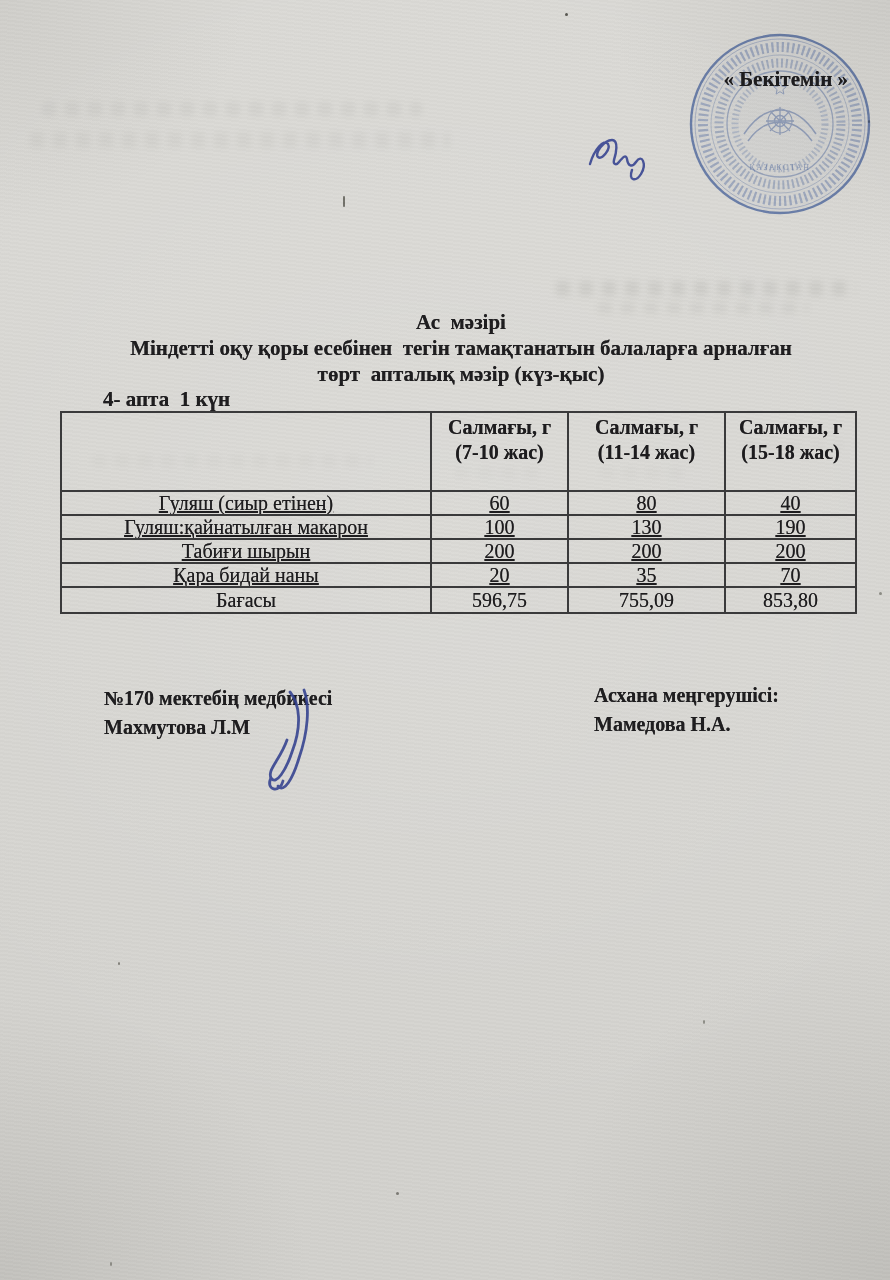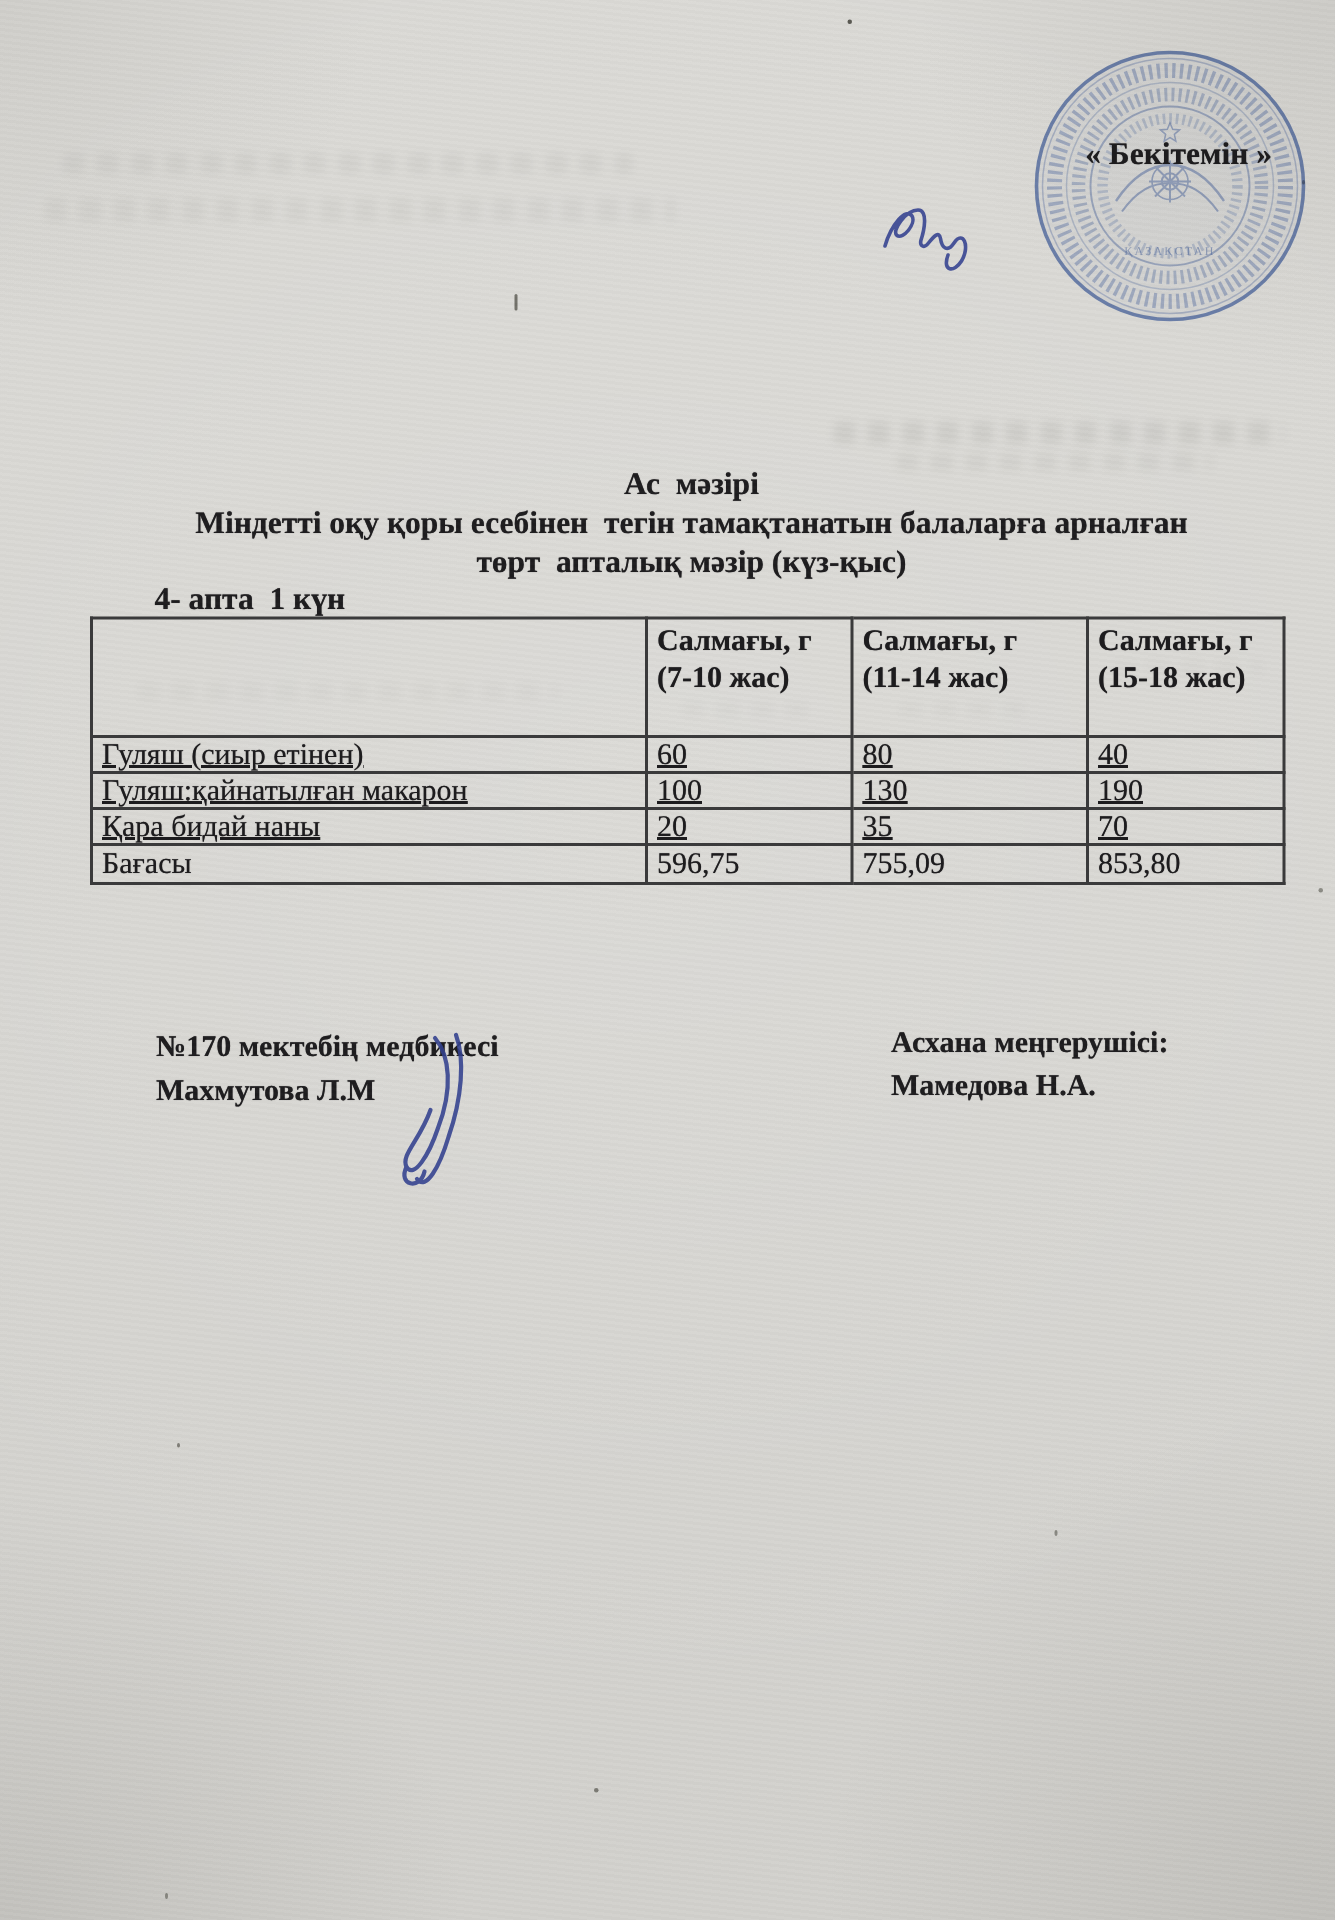--- a/index.html
+++ b/index.html
@@ -13,31 +13,31 @@
       radial-gradient(45% 28% at 100% 0%, rgba(90,88,82,0.10), rgba(0,0,0,0) 70%),
       radial-gradient(40% 25% at 0% 0%, rgba(90,88,82,0.08), rgba(0,0,0,0) 70%),
       linear-gradient(180deg,#dad9d5 0%,#d7d6d2 50%,#d2d1cd 100%);
   }
   .page::after{content:"";position:absolute;inset:0;pointer-events:none;
     background:repeating-linear-gradient(7deg, rgba(255,255,255,0.014) 0 2px, rgba(0,0,0,0.014) 2px 4px);}
   .txt{position:absolute;}
   .scan{text-shadow:0 0 .5px rgba(29,28,30,.75);}
   .pre{white-space:pre;}
   
-  .approval{top:89px;right:42px;text-align:right;font-size:21px;font-weight:700;line-height:26px;z-index:3;}
+  .approval{top:66px;right:42px;text-align:right;font-size:21px;font-weight:700;line-height:26px;z-index:3;}
   
   .stamp{position:absolute;left:680px;top:24px;z-index:2;mix-blend-mode:multiply;filter:blur(.4px);}
   
   .ink{position:absolute;z-index:3;}
   
   .title-block{left:61px;top:309px;width:800px;text-align:center;font-size:21px;font-weight:700;line-height:26px;}
   .week{left:103px;top:387px;font-size:21px;font-weight:700;}
   
   .menu-table{position:absolute;left:60px;top:411px;width:795px;border-collapse:collapse;table-layout:fixed;z-index:2;}
-  .menu-table td{border:2px solid #3a3a3b;font-size:20px;padding:0 6px;overflow:hidden;}
+  .menu-table td{border:2px solid #3a3a3b;font-size:20px;padding:0 6px;overflow:hidden;text-align:center;}
   .menu-table tr.head td{height:75px;vertical-align:top;font-weight:700;padding-top:2px;line-height:25px;}
   .menu-table tr.data td{height:22px;line-height:22px;vertical-align:middle;font-weight:400;text-decoration:underline;}
   .menu-table tr.total td{height:24px;line-height:23px;font-weight:400;}
   
   .sig-left{left:104px;top:684px;font-size:20px;font-weight:700;line-height:29px;}
   .sig-right{left:594px;top:681px;font-size:20px;font-weight:700;line-height:29px;}
   
   .ghost{position:absolute;filter:blur(3px);border-radius:3px;pointer-events:none;
     background:repeating-linear-gradient(90deg, rgba(104,104,99,0.20) 0 14px, rgba(0,0,0,0) 14px 23px);}
   
@@ -125,20 +125,26 @@
       <td>80</td>
       <td>40</td>
     </tr>
     <tr class="data">
       <td>Гуляш:қайнатылған макарон</td>
       <td>100</td>
       <td>130</td>
       <td>190</td>
     </tr>
     <tr class="data">
+      <td>Табиғи шырын</td>
+      <td>200</td>
+      <td>200</td>
+      <td>200</td>
+    </tr>
+    <tr class="data">
       <td>Қара бидай наны</td>
       <td>20</td>
       <td>35</td>
       <td>70</td>
     </tr>
     <tr class="total">
       <td>Бағасы</td>
       <td>596,75</td>
       <td>755,09</td>
       <td>853,80</td>

